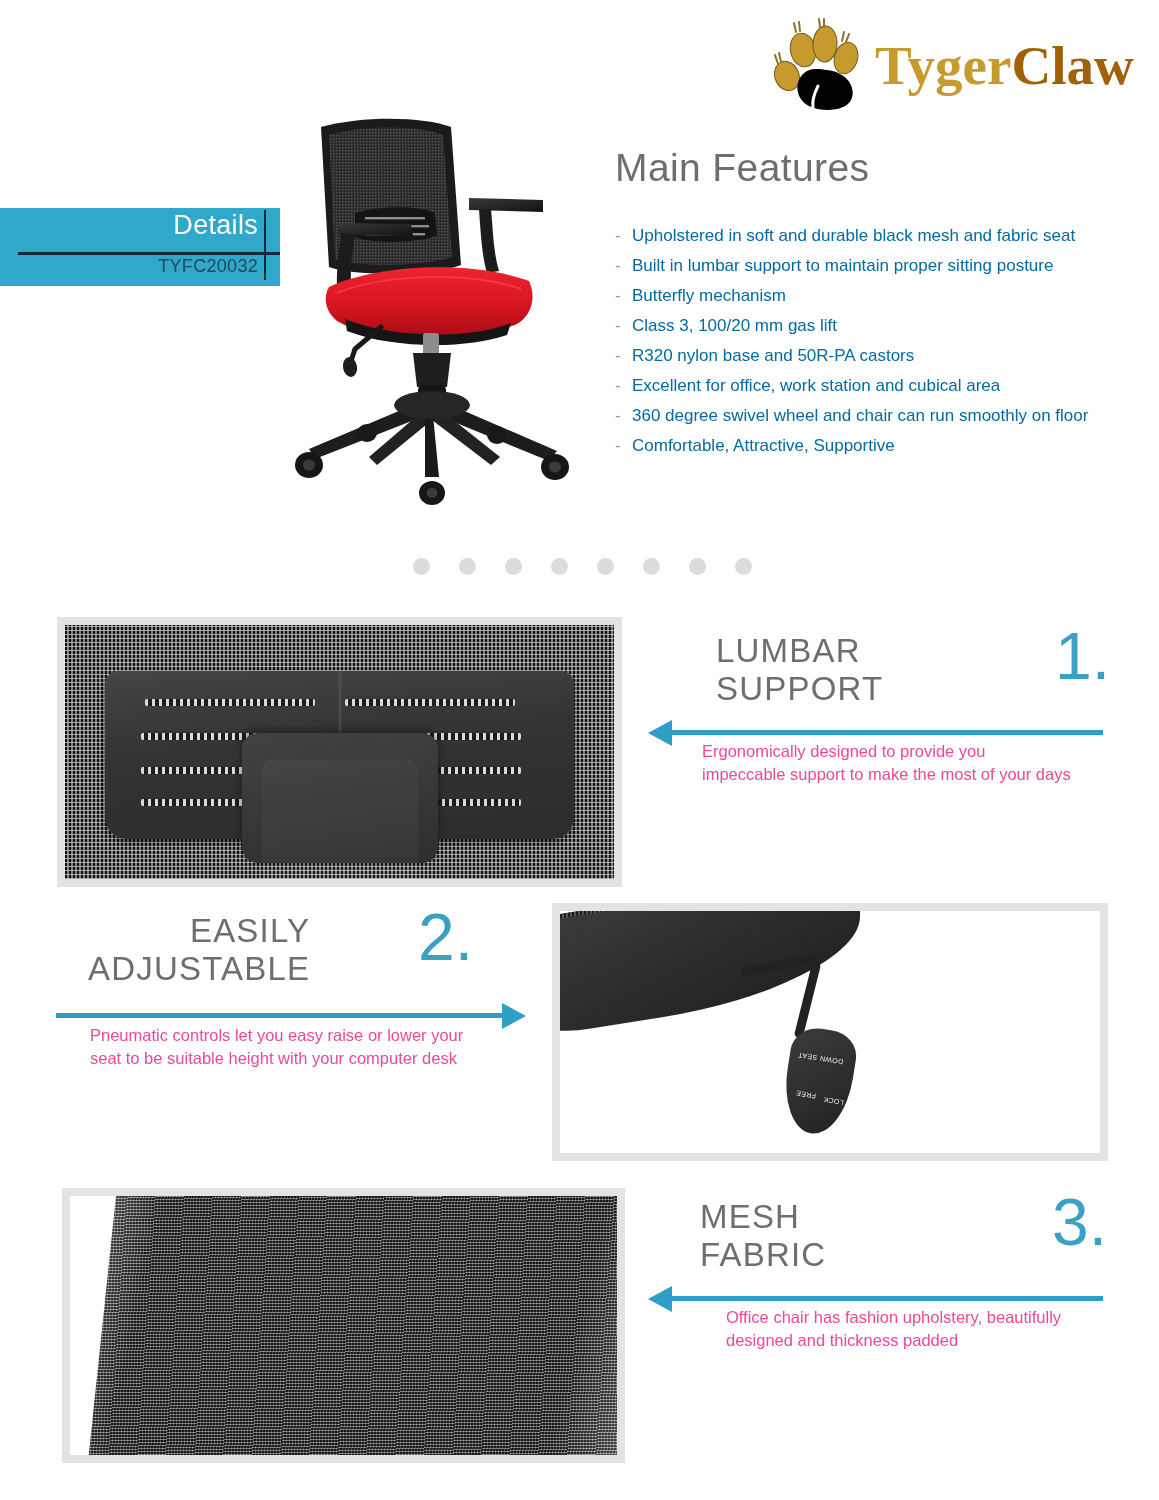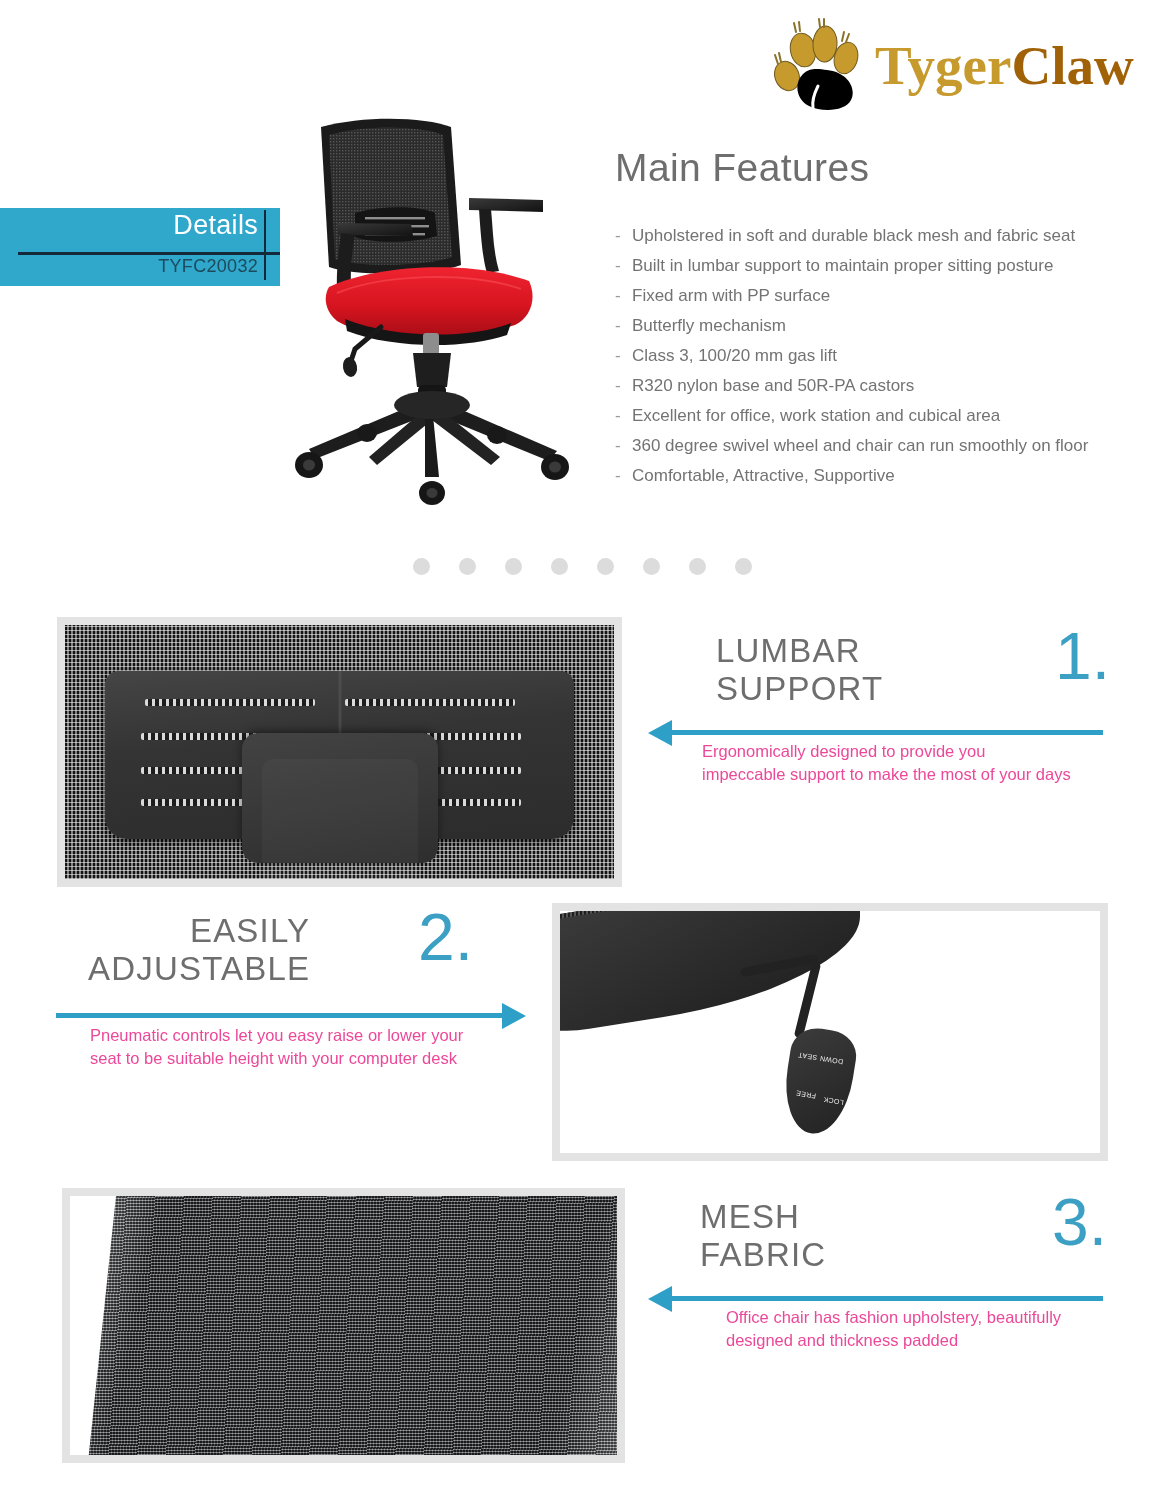--- a/index.html
+++ b/index.html
@@ -40,21 +40,21 @@
   #hero-chair{left:285px;top:105px;width:290px;height:410px;}
 
   
   #main-features{left:615px;top:145px;width:540px;}
   #main-features .mf-title{
     font-size:39px;color:#6e6e6e;font-weight:300;letter-spacing:.4px;
     margin:0 0 30px 0;line-height:46px;
   }
   #main-features ul{list-style:none;margin:0;padding:0;}
   #main-features li{
-    font-size:17px;color:#737373;line-height:30px;white-space:nowrap;
+    font-size:17px;color:#0369a1;line-height:30px;white-space:nowrap;
     position:relative;padding-left:17px;font-weight:400;
   }
   #main-features li:before{
     content:"-";position:absolute;left:0;top:0;color:#9a9a9a;
   }
 
   
   #dots{left:405px;top:558px;width:350px;height:24px;}
   #dots .dot{
     position:absolute;top:0;width:17px;height:17px;border-radius:50%;background:#dcdcdc;
@@ -288,21 +288,20 @@
     <ellipse cx="212" cy="330" rx="10" ry="9" fill="#191919"></ellipse>
     <ellipse cx="82" cy="328" rx="10" ry="9" fill="#191919"></ellipse>
   </svg>
 </div>
 
 <div class="abs" id="main-features">
   <div class="mf-title">Main Features</div>
   <ul>
     <li>Upholstered in soft and durable black mesh and fabric seat</li>
     <li>Built in lumbar support to maintain proper sitting posture</li>
-    <li>Fixed arm with PP surface</li>
     <li>Butterfly mechanism</li>
     <li>Class 3, 100/20 mm gas lift</li>
     <li>R320 nylon base and 50R-PA castors</li>
     <li>Excellent for office, work station and cubical area</li>
     <li>360 degree swivel wheel and chair can run smoothly on floor</li>
     <li>Comfortable, Attractive, Supportive</li>
   </ul>
 </div>
 
 <div class="abs" id="dots">

